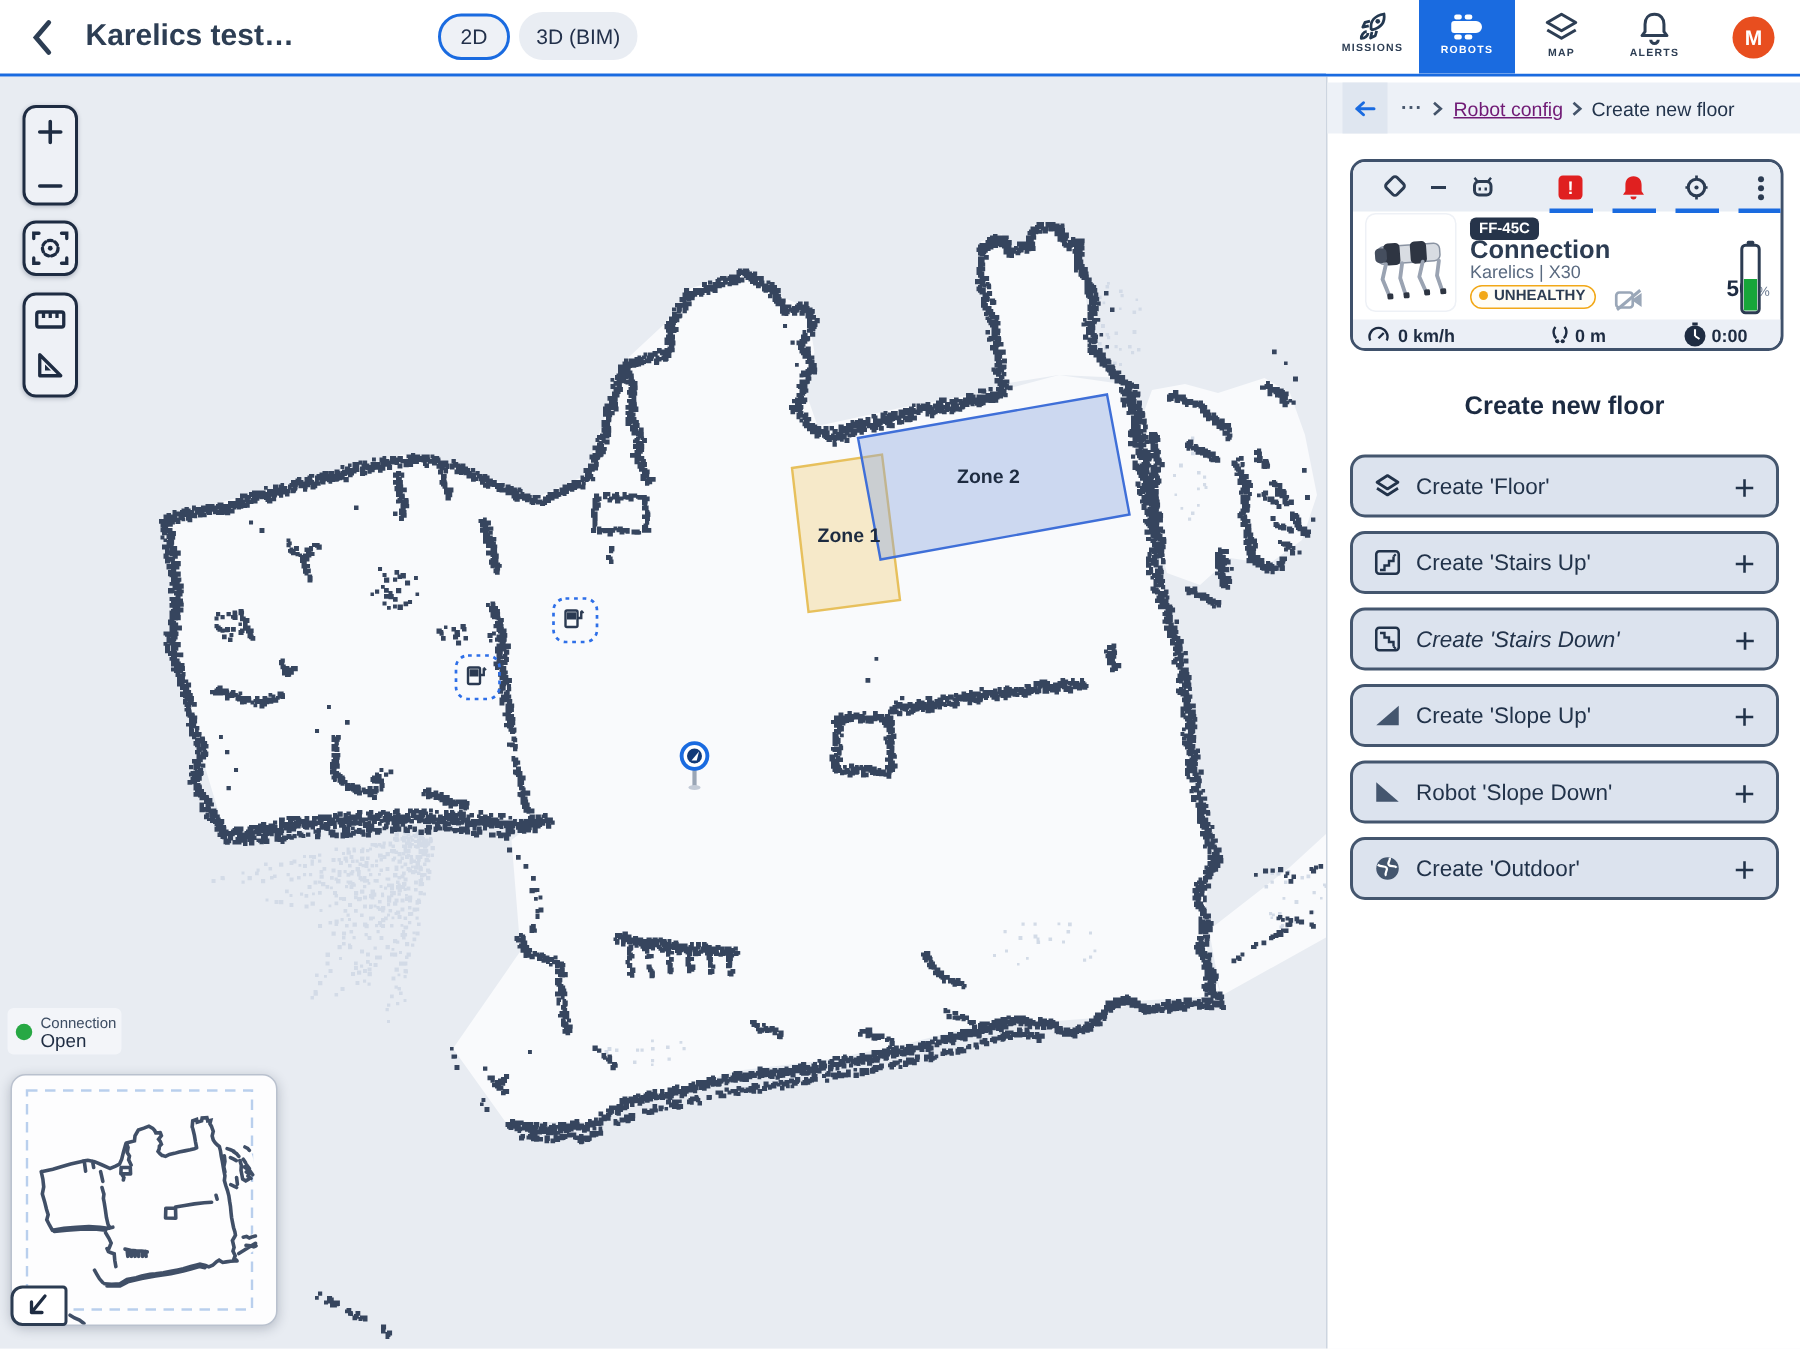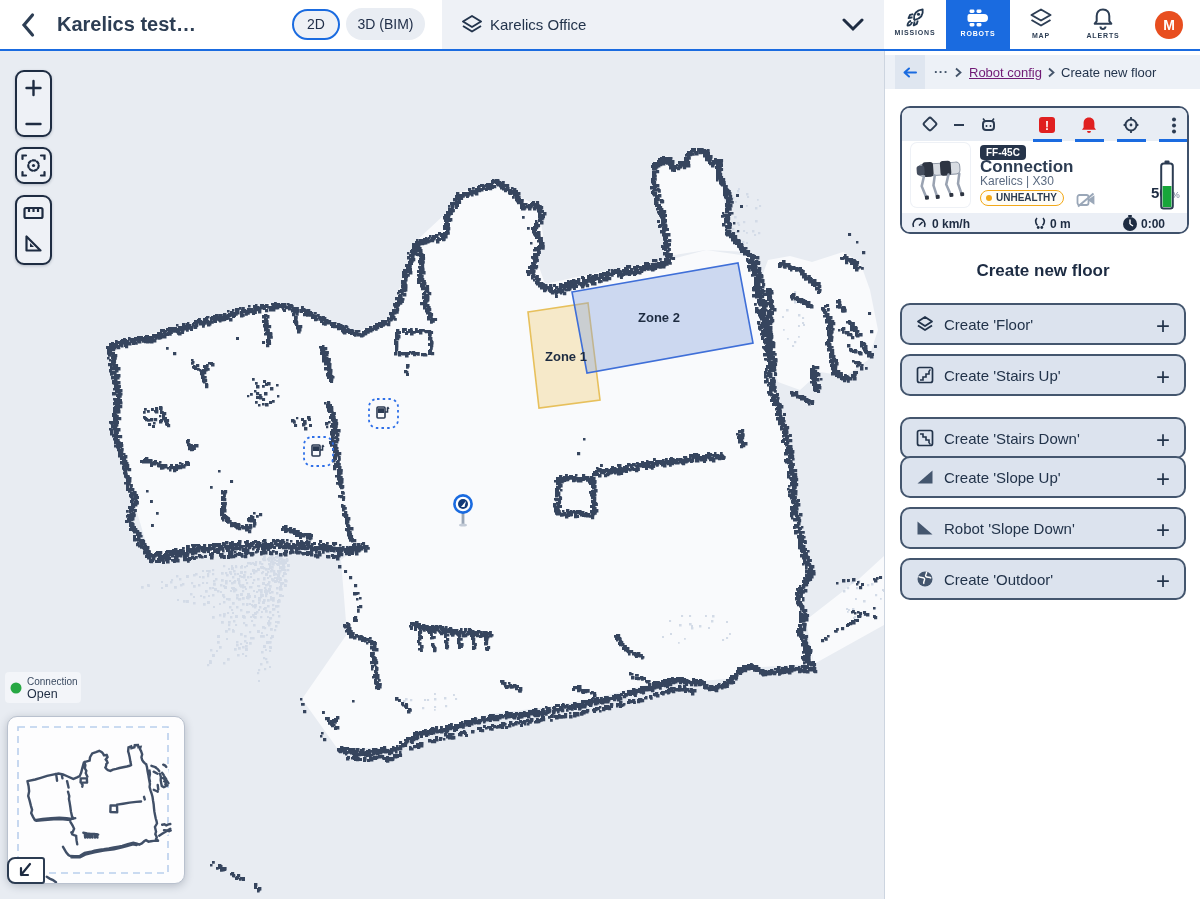--- a/index.html
+++ b/index.html
@@ -267,21 +267,21 @@
     <svg class="ic" style="position:absolute;left:14px;top:10px;" width="18" height="18" viewBox="0 0 18 18">
         <g stroke="#22334a" stroke-width="1.7" fill="none">
           <rect x="1.5" y="1.5" width="15" height="15" rx="2"></rect>
           <path d="M4 14 h3 v-3 h3 v-3 h3 v-3" stroke-width="1.6"></path>
           <path d="M13 5 l1.5 -1.5" stroke-width="1.4"></path>
         </g>
       </svg>
     <div class="t">Create 'Stairs Up'</div>
     <div class="p">+</div>
   </div>
-  <div class="btn" style="top:366px;">
+  <div class="btn" style="top:354px;font-style:italic;">
     <svg class="ic" style="position:absolute;left:14px;top:10px;" width="18" height="18" viewBox="0 0 18 18">
         <g stroke="#22334a" stroke-width="1.7" fill="none">
           <rect x="1.5" y="1.5" width="15" height="15" rx="2"></rect>
           <path d="M4 5 h3 v3 h3 v3 h3 v3" stroke-width="1.6"></path>
           <path d="M13 14 l1.5 1.5" stroke-width="1.4"></path>
         </g>
       </svg>
     <div class="t">Create 'Stairs Down'</div>
     <div class="p">+</div>
   </div>
@@ -309,32 +309,20 @@
     <div class="t">Create 'Outdoor'</div>
     <div class="p">+</div>
   </div>
 </div>
 
 <div class="top">
   <svg class="ic back" width="16" height="26" viewBox="0 0 16 26">
       <path d="M12.5 3 L4 13 l8.5 10" stroke="#2d3e54" stroke-width="3.2" fill="none" stroke-linecap="round"></path>
     </svg>
   <div class="title">Karelics test…</div>
-  <div class="offsel">
-    <svg class="ic" style="position:absolute;left:18px;top:13px;" width="24" height="24" viewBox="0 0 24 24">
-        <g stroke="#23344c" stroke-width="2" fill="none" stroke-linejoin="round">
-          <path d="M12 3 L21 8.5 12 14 3 8.5 Z"></path>
-          <path d="M3 13 L12 18.5 21 13"></path>
-        </g>
-      </svg>
-    <div class="lbl">Karelics Office</div>
-    <svg class="ic" style="position:absolute;left:400px;top:18px;" width="22" height="14" viewBox="0 0 22 14">
-        <path d="M2 2 l9 9 9-9" stroke="#1e2c42" stroke-width="3" fill="none" stroke-linecap="round"></path>
-      </svg>
-  </div>
   <div class="pill2d">2D</div>
   <div class="pill3d">3D (BIM)</div>
   <div class="nav">
     <div class="item" style="left:0px; width:62px;">
       <svg class="ic" style="margin:5px auto 0;" width="24" height="24" viewBox="0 0 26 26">
           <g stroke="#233850" stroke-width="2" fill="none" stroke-linejoin="round">
             <path d="M12 15.5 C11.3 10 14.5 5.8 21.3 4.7 C22.3 11.5 18.2 14.8 12.8 16.2 Z"></path>
             <circle cx="16.8" cy="10" r="1.7" fill="#233850" stroke="none"></circle>
             <path d="M11.2 9.8 L7.6 10.8 L6 14.2 L10.3 13.3"></path>
             <path d="M16 16.8 L15 20.4 L11.6 22 L12.6 17.7"></path>

